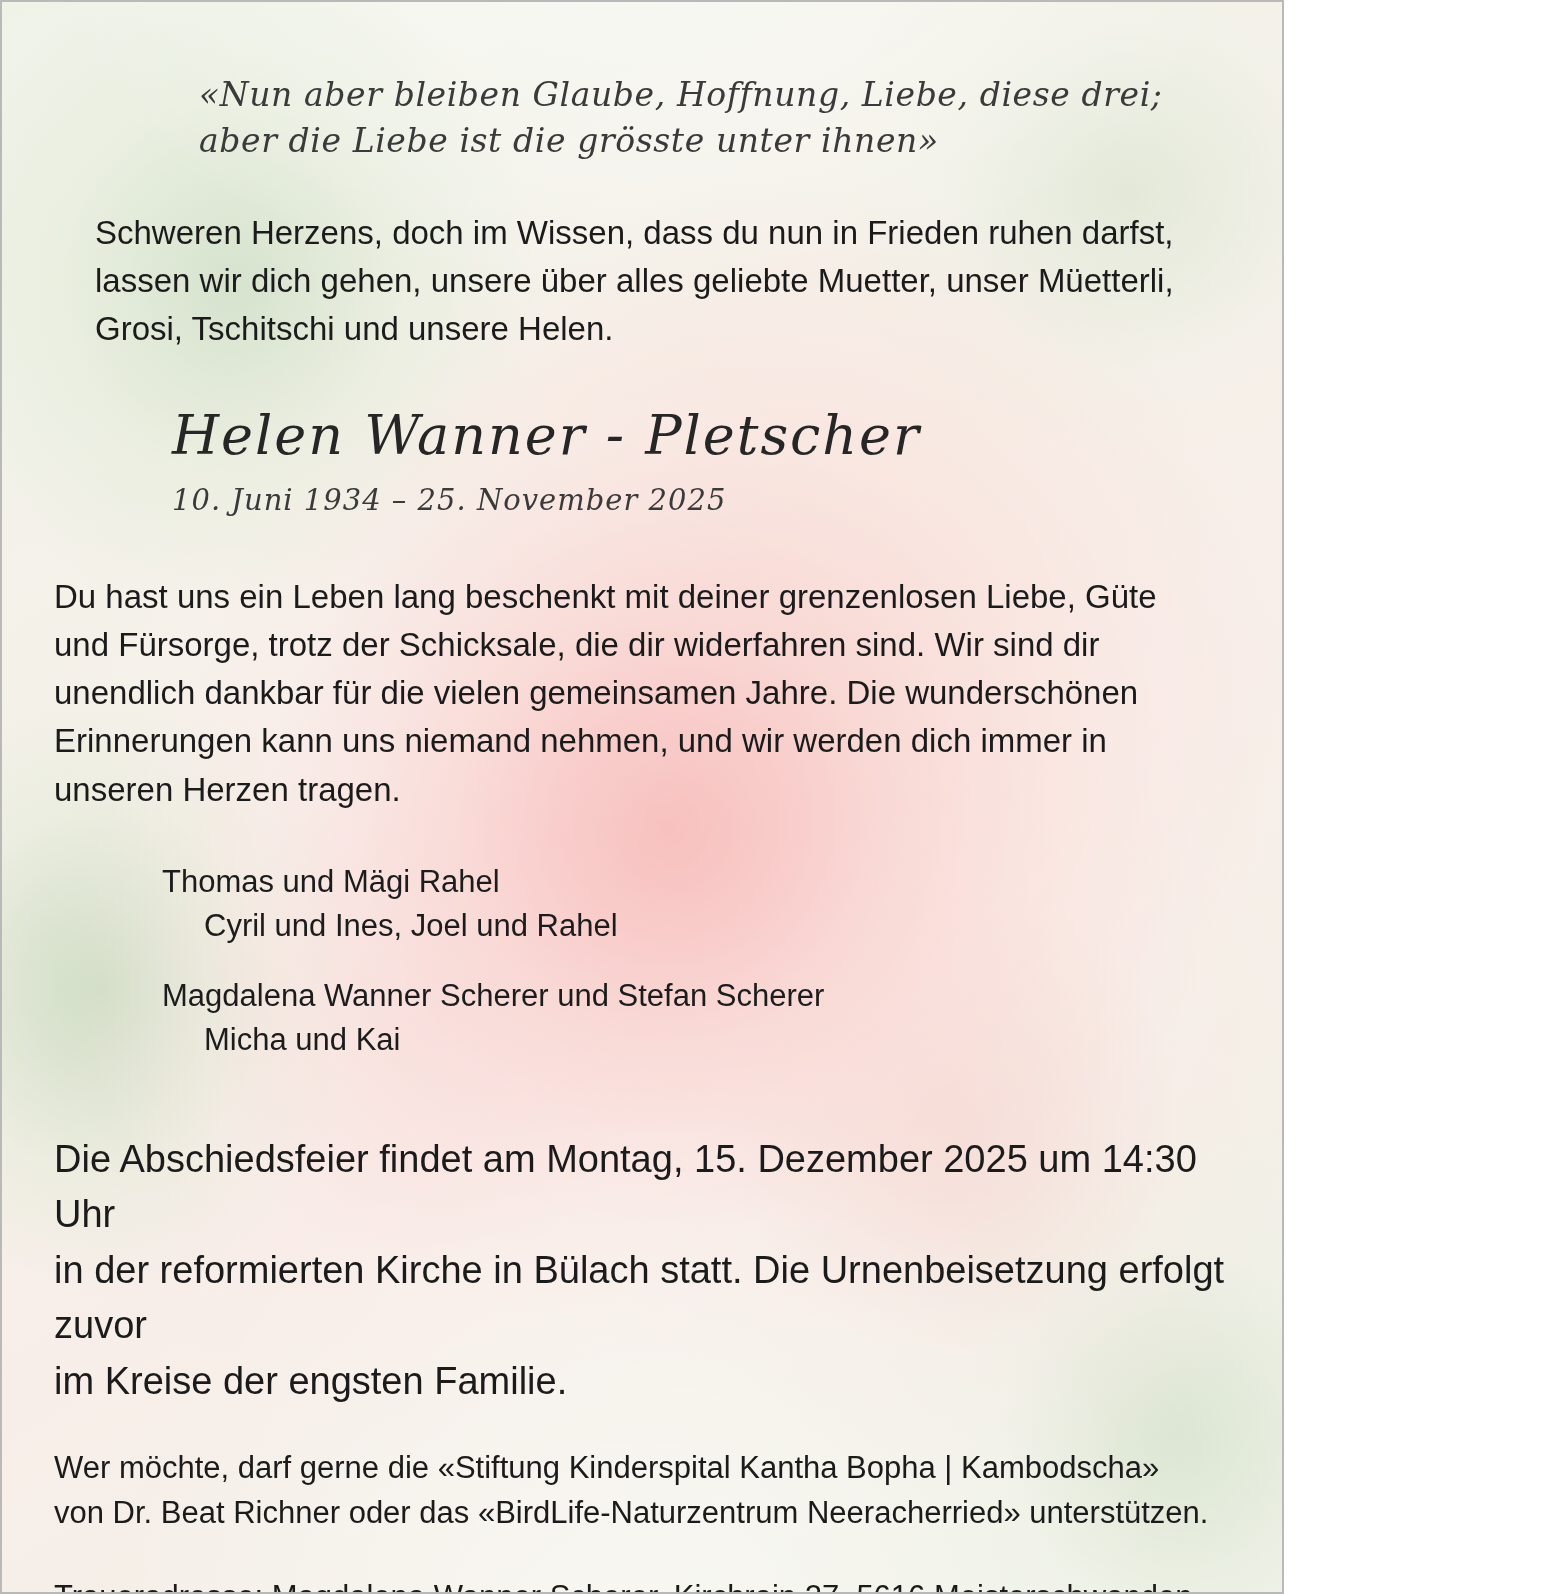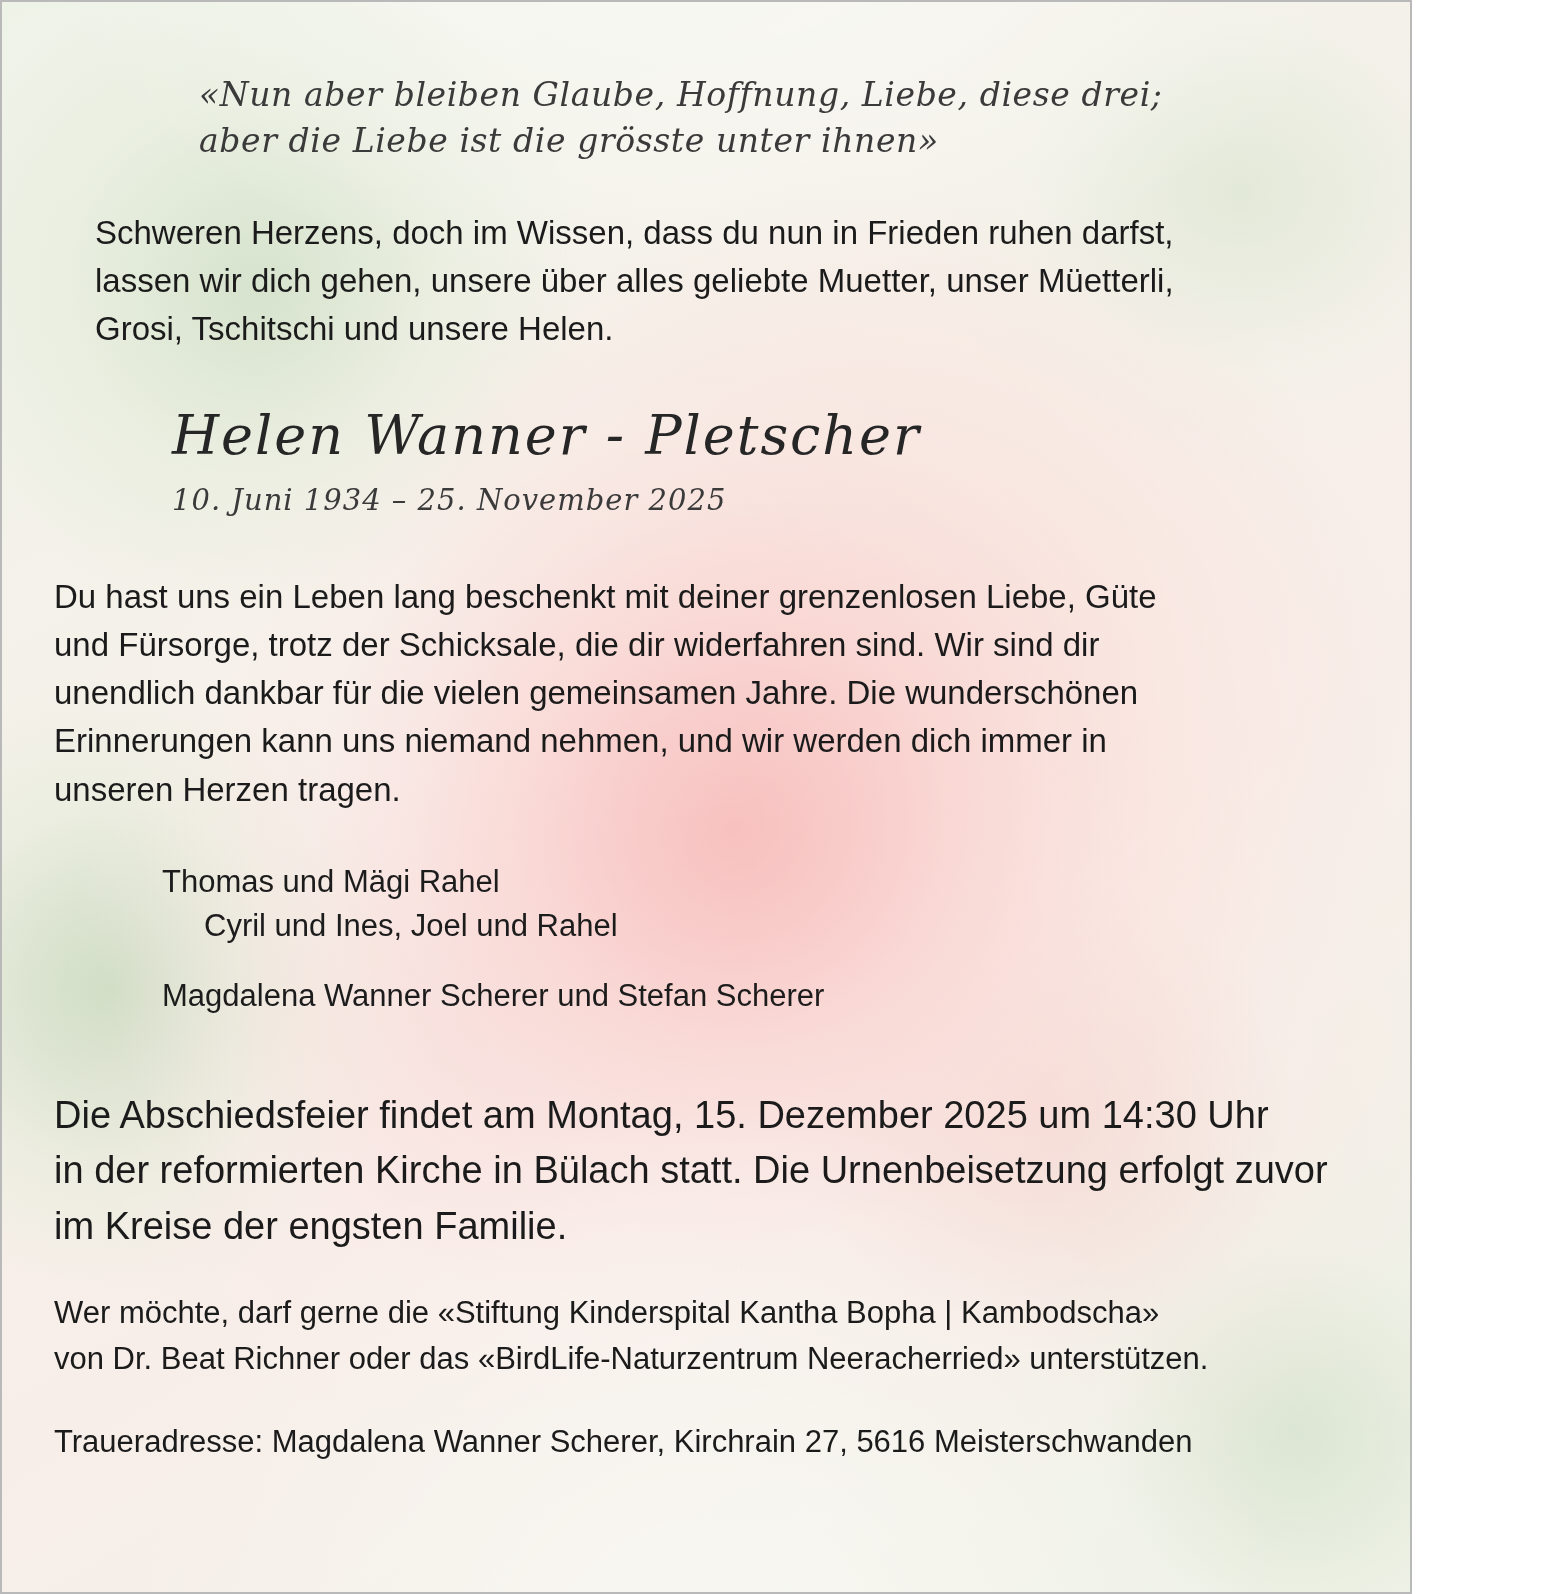--- a/index.html
+++ b/index.html
@@ -7,21 +7,21 @@
     padding: 0;
   }
   body {
     width: 1552px;
     height: 1594px;
     font-family: "Liberation Sans", sans-serif;
     background: #ffffff;
   }
   .card {
     position: relative;
-    width: 1412px;
+    width: 1284px;
     height: 1594px;
     box-sizing: border-box;
     overflow: hidden;
     background-color: #ec4899;
     border: 2px solid #b9b9b9;
   }
   
   .bg {
     position: absolute;
     inset: 0;
@@ -135,20 +135,21 @@
     <div class="family">
 
       <p class="family-group">
         <span class="l">Thomas und Mägi Rahel</span>
         <span class="l family-sub">Cyril und Ines, Joel und Rahel</span>
       </p>
 
 
       <p class="family-group">
         <span class="l">Magdalena Wanner Scherer und Stefan Scherer</span>
+        <span class="l family-sub">Micha und Kai</span>
       </p>
     </div>
 
     <p class="para service">
       <span class="l">Die Abschiedsfeier findet am Montag, 15. Dezember 2025 um 14:30 Uhr</span>
       <span class="l">in der reformierten Kirche in Bülach statt. Die Urnenbeisetzung erfolgt zuvor</span>
       <span class="l">im Kreise der engsten Familie.</span>
     </p>
 
     <p class="para donation">

